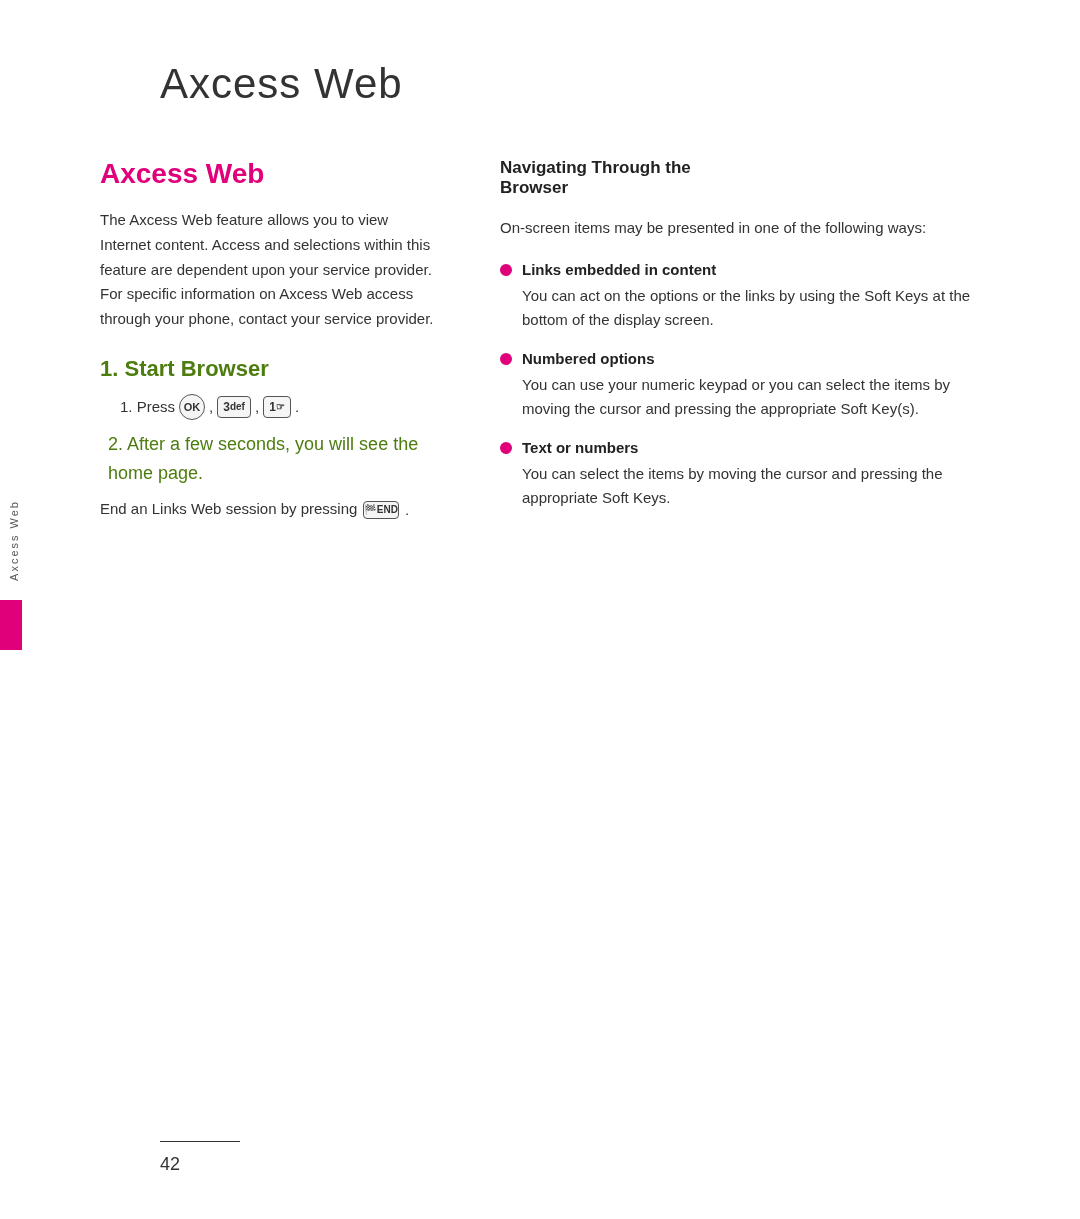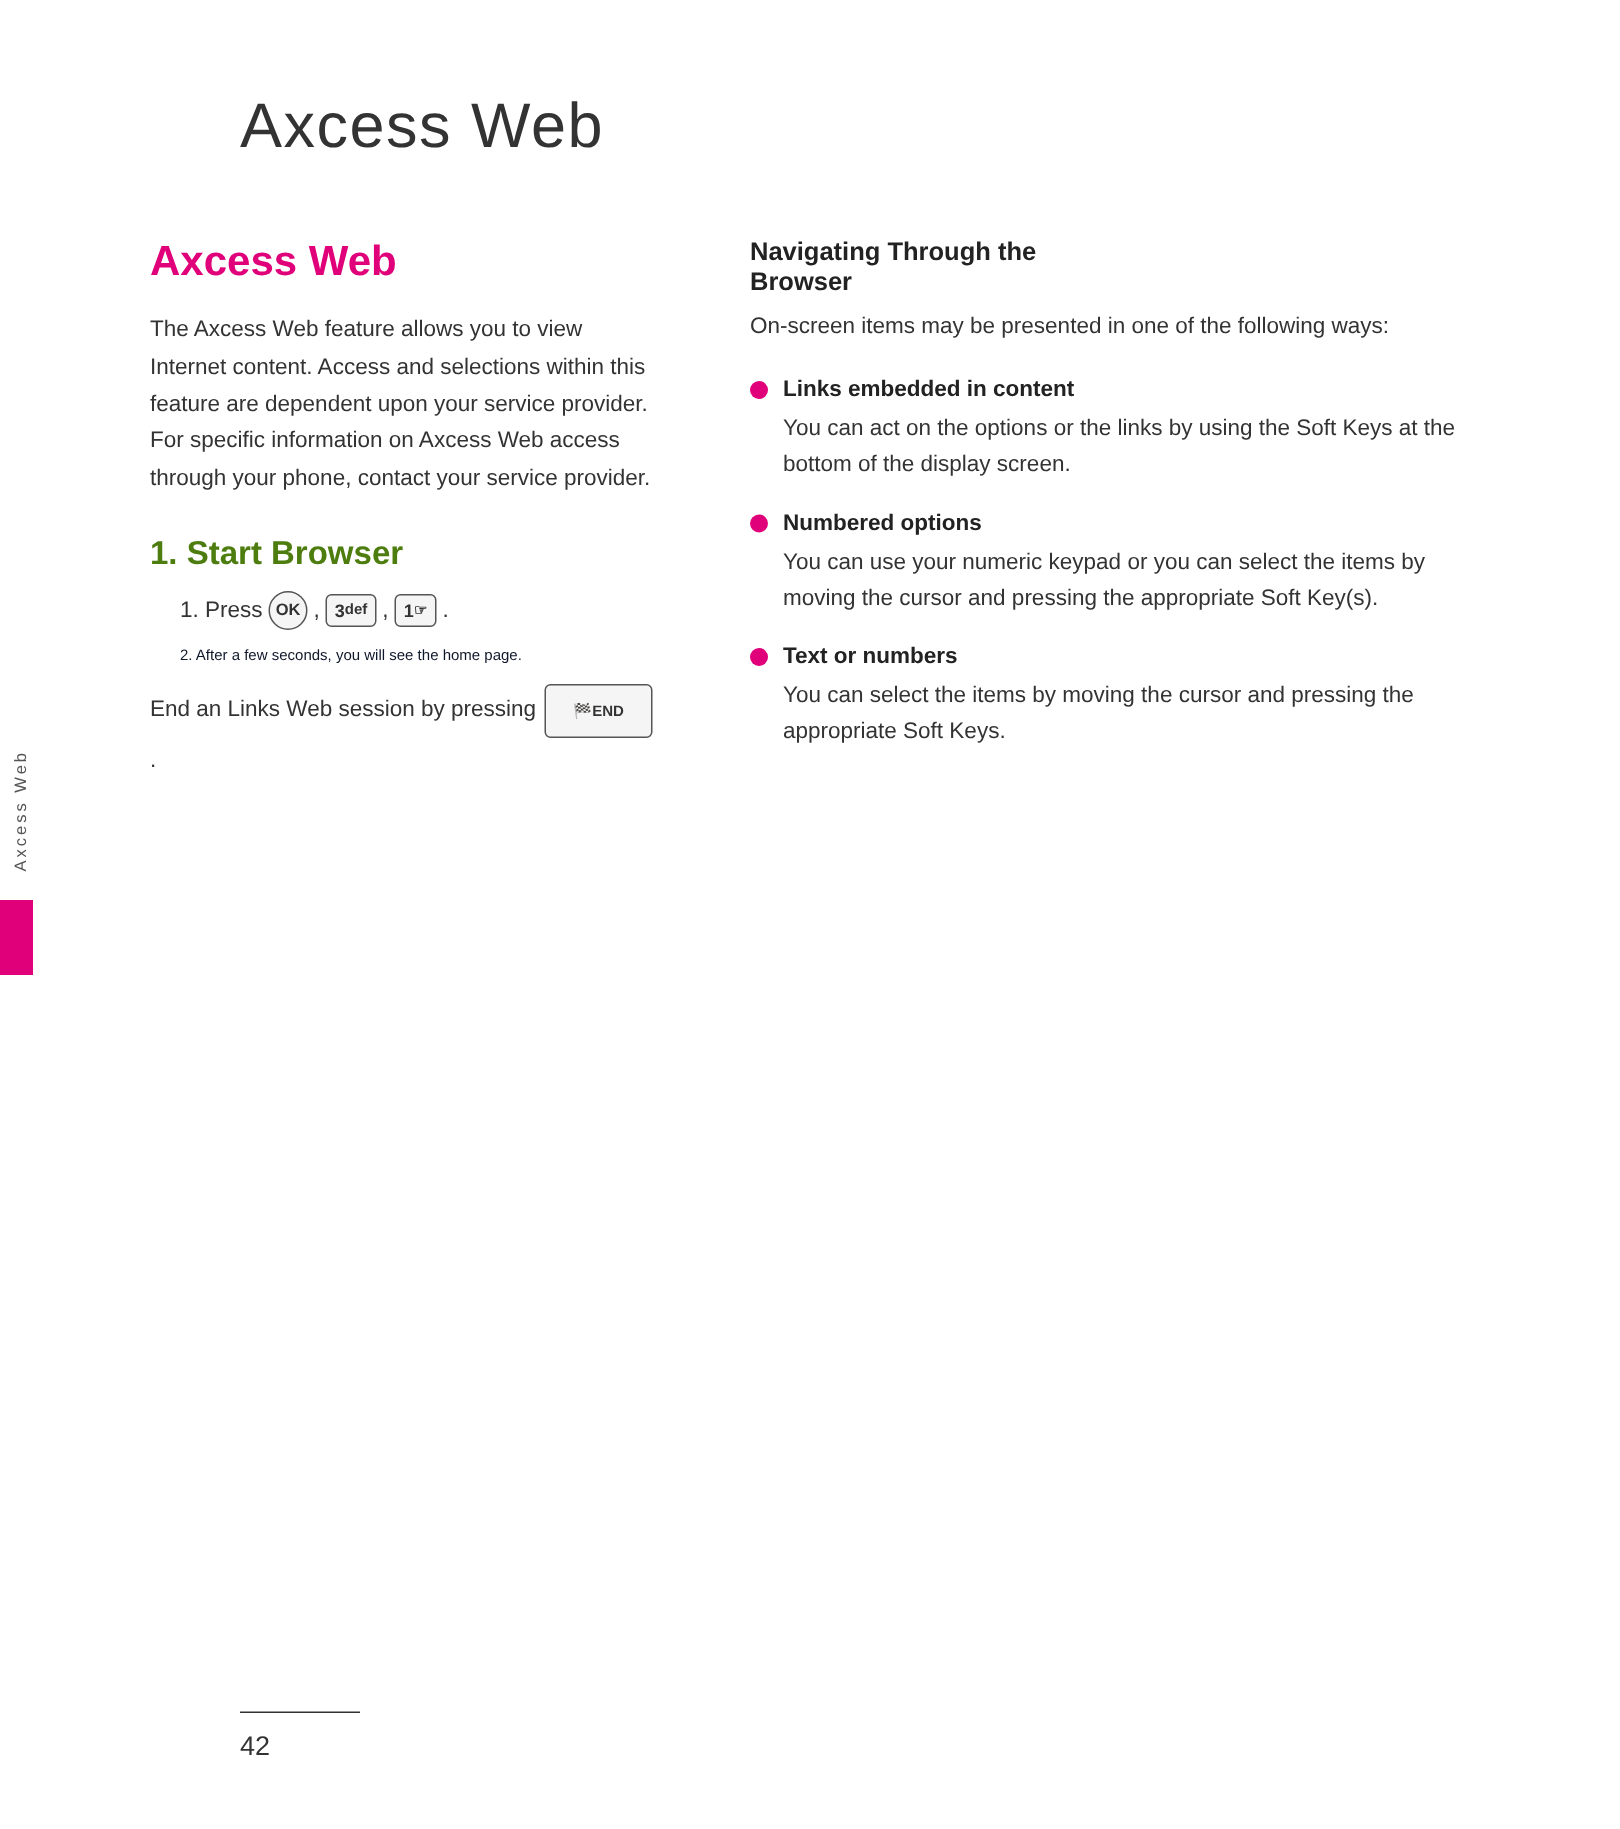--- a/index.html
+++ b/index.html
@@ -120,41 +120,41 @@
       width: 26px;
       height: 26px;
     }
 
     .key-badge-end {
       display: inline-flex;
       align-items: center;
       justify-content: center;
       border: 1.5px solid #555555;
       border-radius: 4px;
-      padding: 1px 18px;
+      padding: 1px 0;
       font-size: 10px;
       font-weight: 700;
       color: #333333;
       background: #f5f5f5;
-      height: 36px;
+      height: 18px;
     }
 
     .step-text {
-      font-size: 10px;
+      font-size: 18px;
       line-height: 1.6;
-      color: #0f172a;
-      margin-left: 20px;
+      color: #4d7c0f;
+      margin-left: 8px;
       margin-bottom: 10px;
     }
 
     .nav-heading-bold {
       font-size: 17px;
       font-weight: 700;
       color: #222222;
-      margin-bottom: 8px;
+      margin-bottom: 18px;
     }
 
     .bullet-item {
       display: flex;
       align-items: flex-start;
       gap: 10px;
       margin-bottom: 18px;
     }
 
     .bullet-dot {

